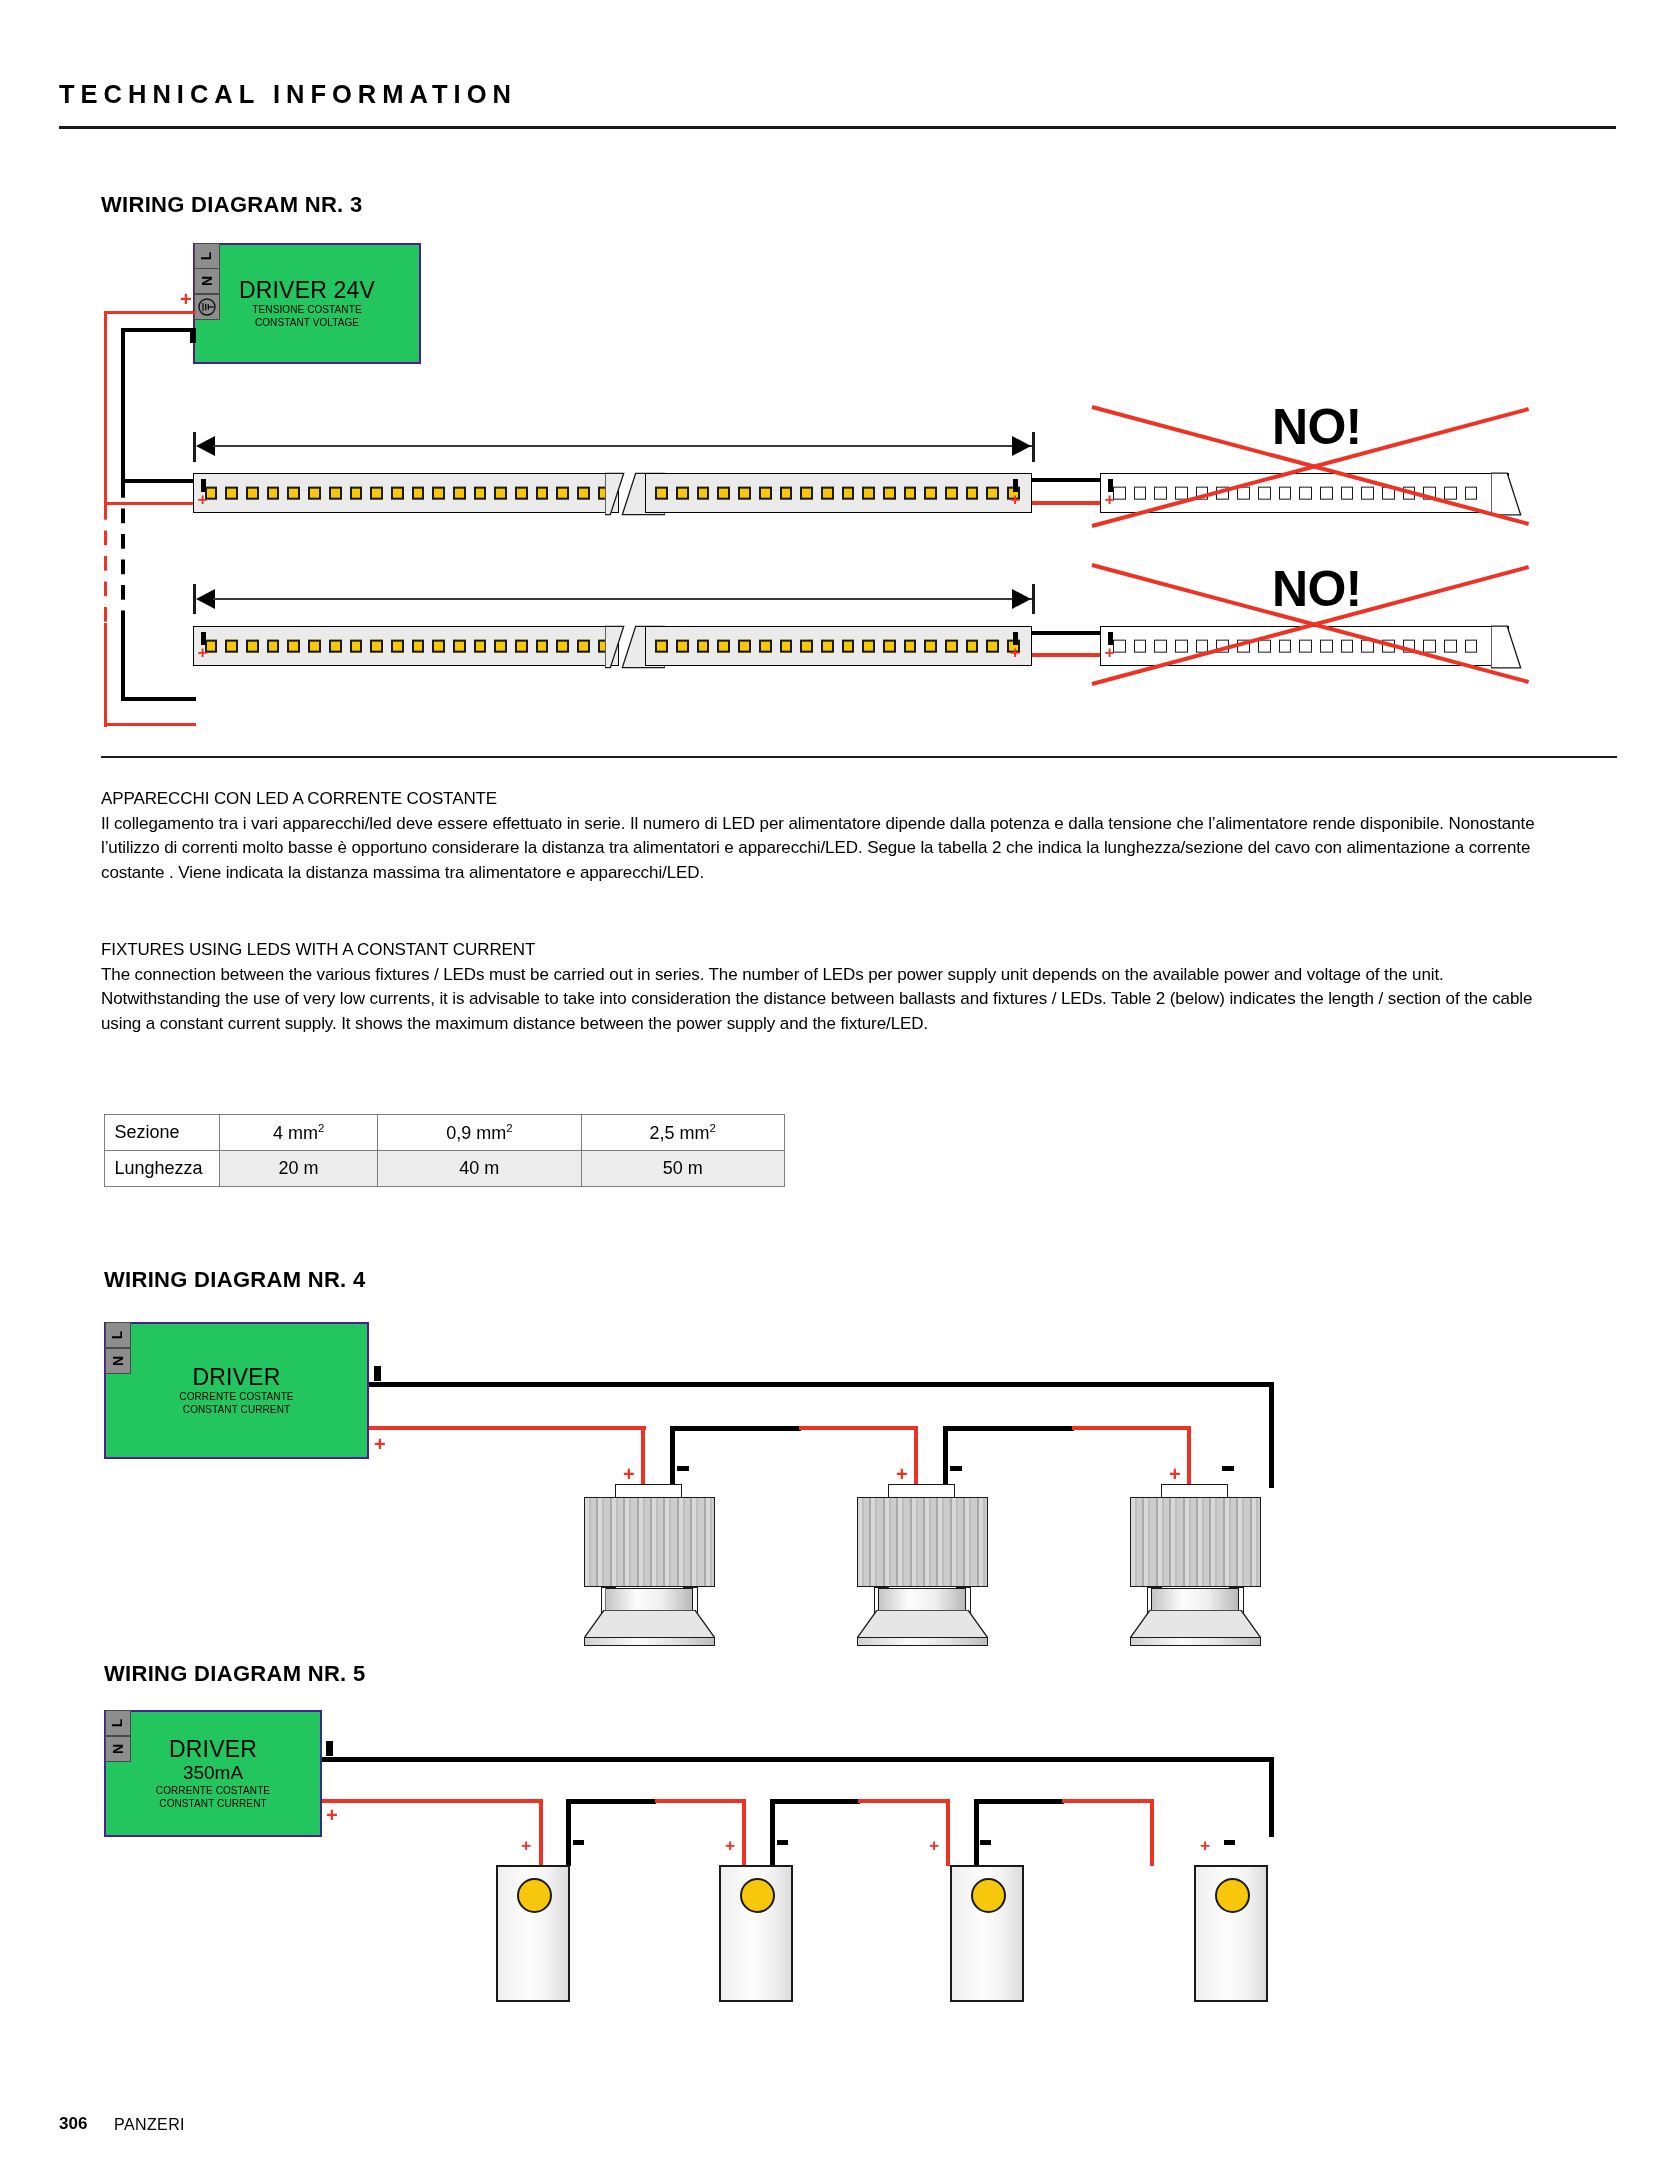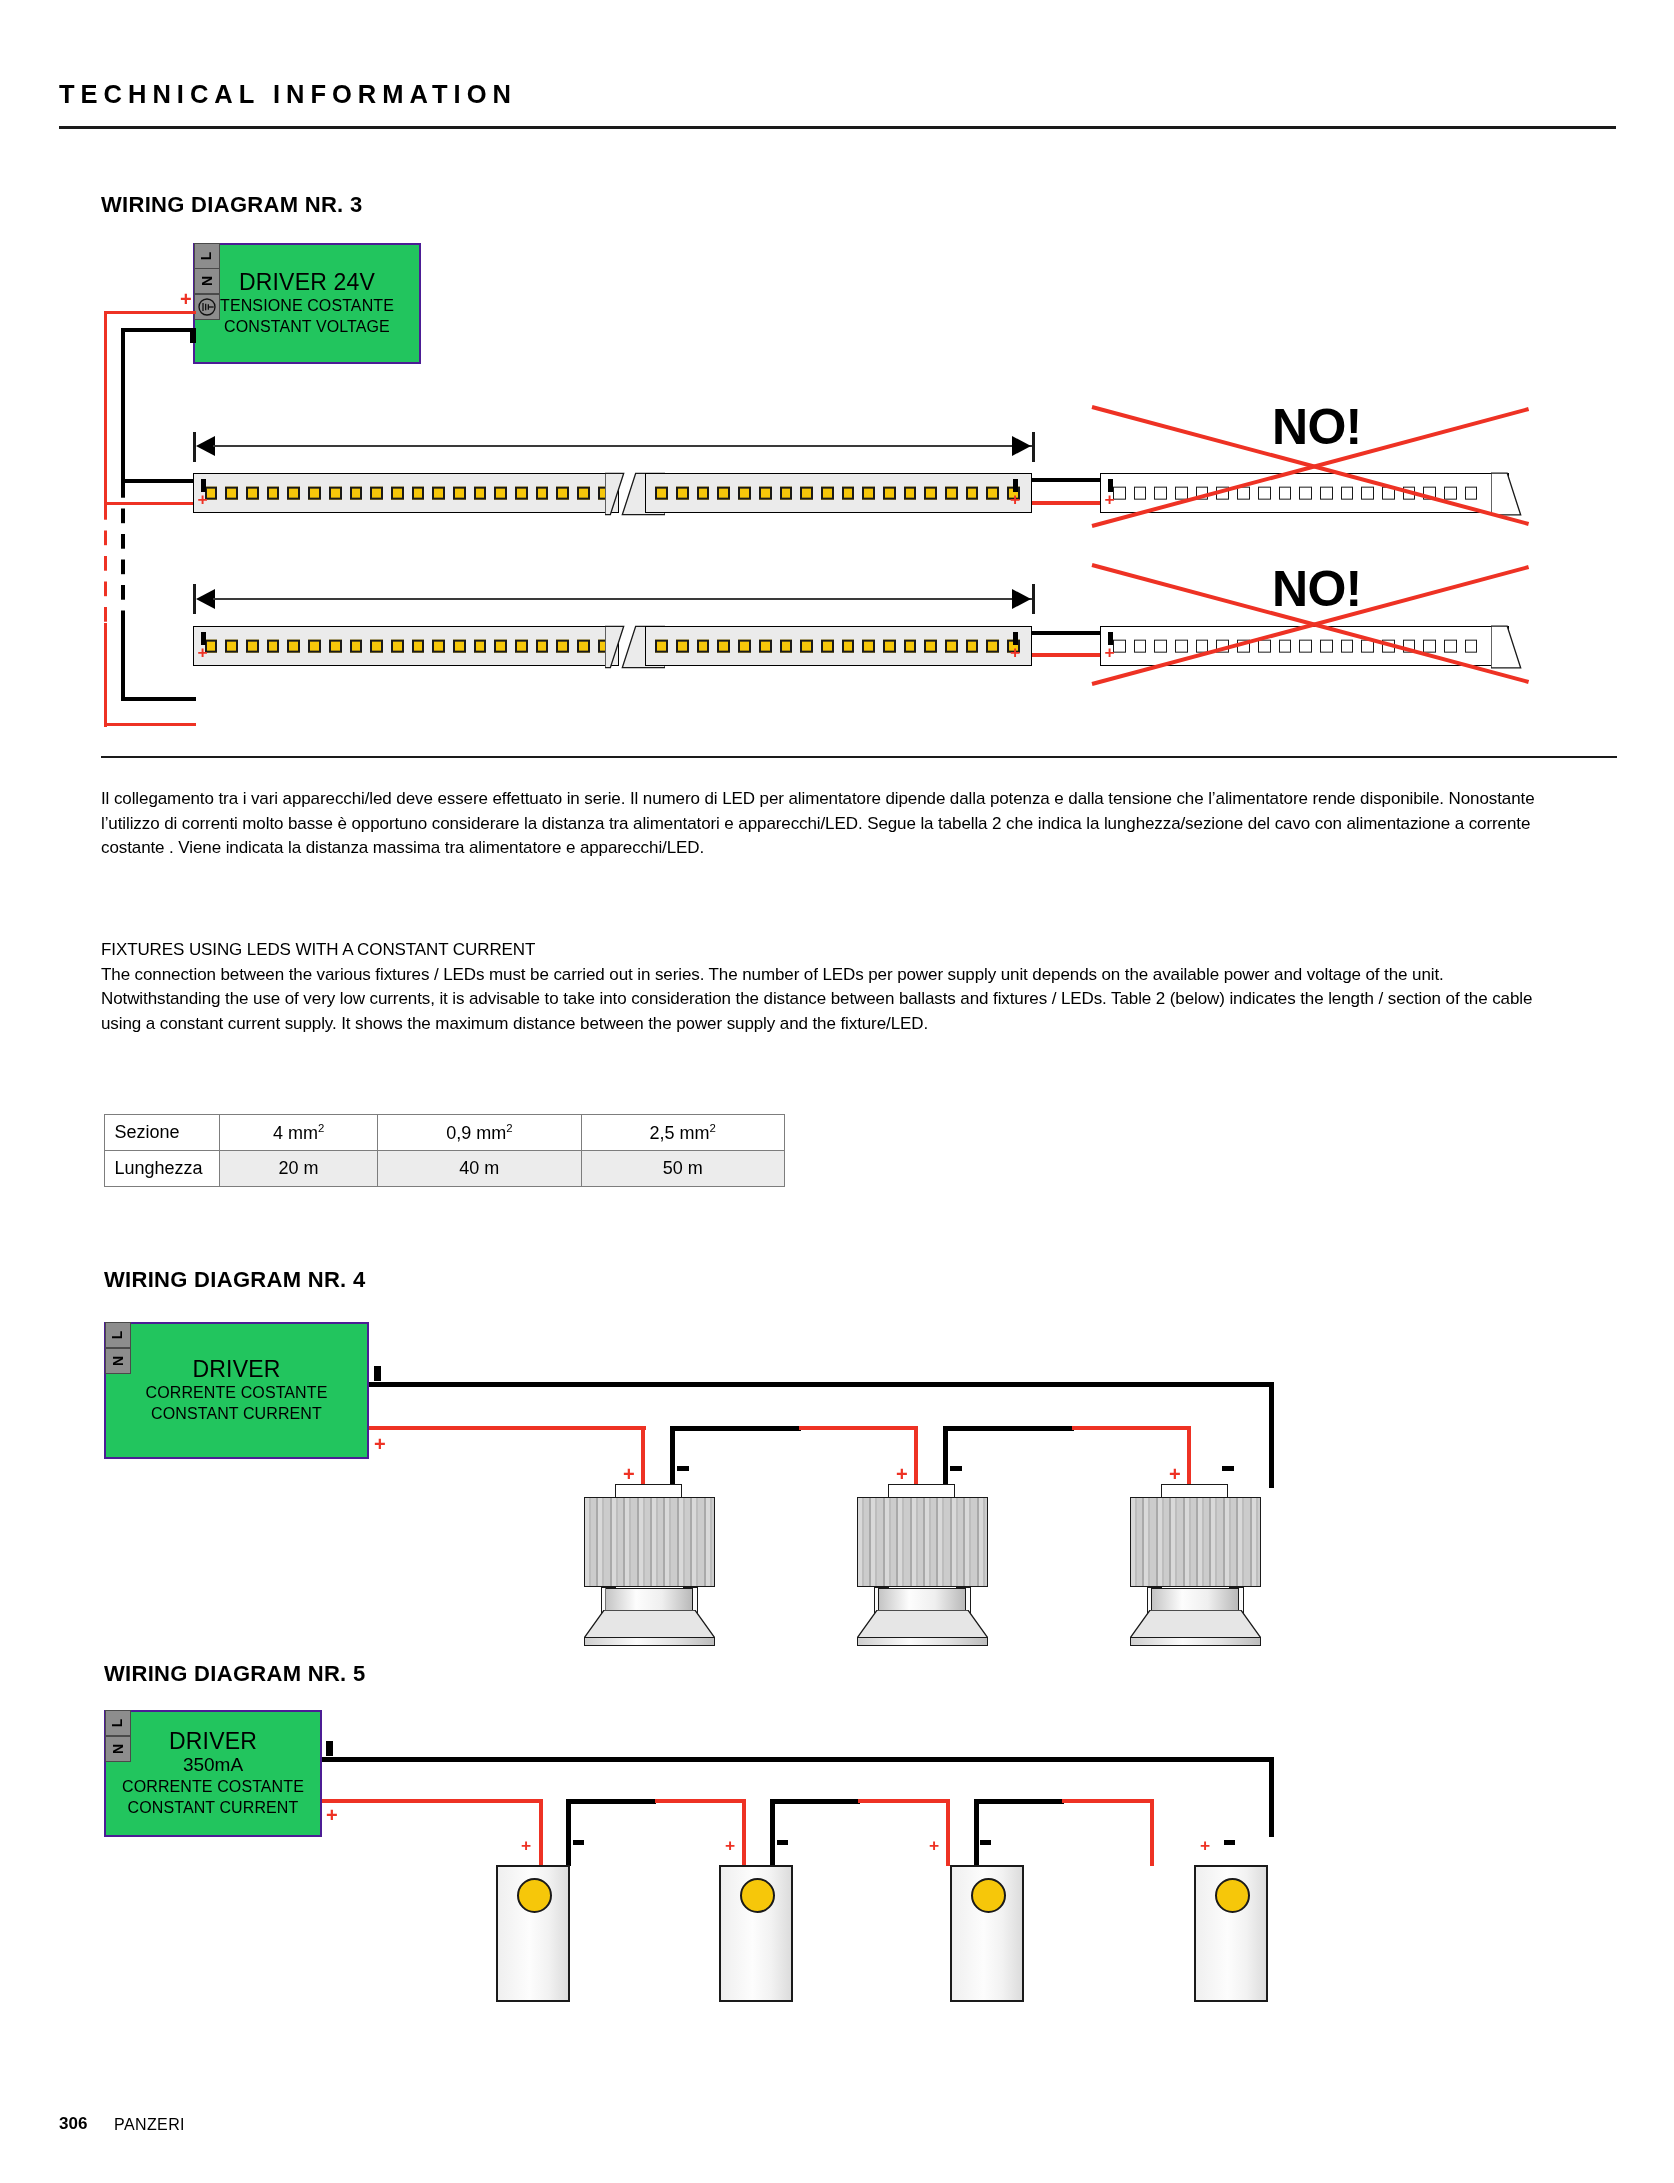--- a/index.html
+++ b/index.html
@@ -46,21 +46,21 @@
   .driver {
     position: absolute;
     background: #22c55e;
     border: 2px solid #4c1d95;
     display: flex;
     flex-direction: column;
     align-items: center;
     justify-content: center;
   }
   .driver-title { font-size: 23px; letter-spacing: 0.2px; line-height: 1.1; }
-  .driver-sub { font-size: 16px; line-height: 1.32; letter-spacing: 0.1px; }
+  .driver-sub { font-size: 10px; line-height: 1.32; letter-spacing: 0.1px; }
   .driver-amp { font-size: 19px; line-height: 1.15; }
 
   .terminal {
     position: absolute;
     width: 25.5px; height: 25.5px;
     background: #8d8d8d;
     border: 1.3px solid #4a4a4a;
     display: flex; align-items: center; justify-content: center;
   }
   .terminal span {
@@ -473,20 +473,21 @@
       <polygon points="0,6 24,6 44,68 0,68" fill="#ffffff" stroke="#1a1a1a" stroke-width="2"></polygon>
     </svg>
     <div class="no-text" style="left:1272px; top:564px;">NO!</div>
     <div class="x-line" style="left:1092px; top:563px; width:452px; transform:rotate(15deg);"></div>
     <div class="x-line" style="left:1092px; top:682px; width:452px; transform:rotate(-15deg);"></div>
   </div>
 
   <div class="divider" style="left:101px; top:756px; width:1516px;"></div>
 
   <div class="para" style="left:101px; top:787px;">
+    <p class="para-head">APPARECCHI CON LED A CORRENTE COSTANTE</p>
     <p>Il collegamento tra i vari apparecchi/led deve essere effettuato in serie. Il numero di LED per alimentatore dipende dalla potenza e dalla tensione che l’alimentatore rende disponibile. Nonostante l’utilizzo di correnti molto basse è opportuno considerare la distanza tra alimentatori e apparecchi/LED. Segue la tabella 2 che indica la lunghezza/sezione del cavo con alimentazione a corrente costante . Viene indicata la distanza massima tra alimentatore e apparecchi/LED.</p>
   </div>
 
   <div class="para" style="left:101px; top:938px;">
     <p class="para-head">FIXTURES USING LEDS WITH A CONSTANT CURRENT</p>
     <p>The connection between the various fixtures / LEDs must be carried out in series. The number of LEDs per power supply unit depends on the available power and voltage of the unit. Notwithstanding the use of very low currents, it is advisable to take into consideration the distance between ballasts and fixtures / LEDs. Table 2 (below) indicates the length / section of the cable using a constant current supply. It shows the maximum distance between the power supply and the fixture/LED.</p>
   </div>
 
   <table class="tbl" style="left:104px; top:1114px; width:681px;">
     <tbody>

